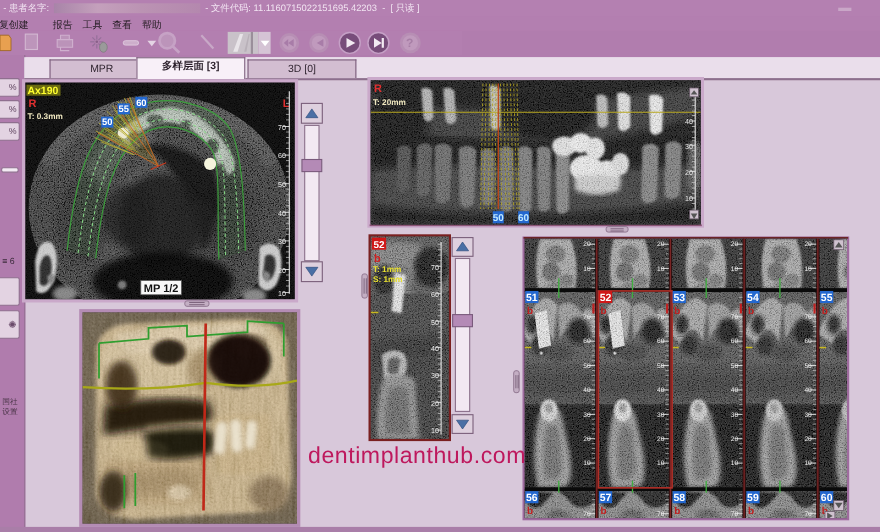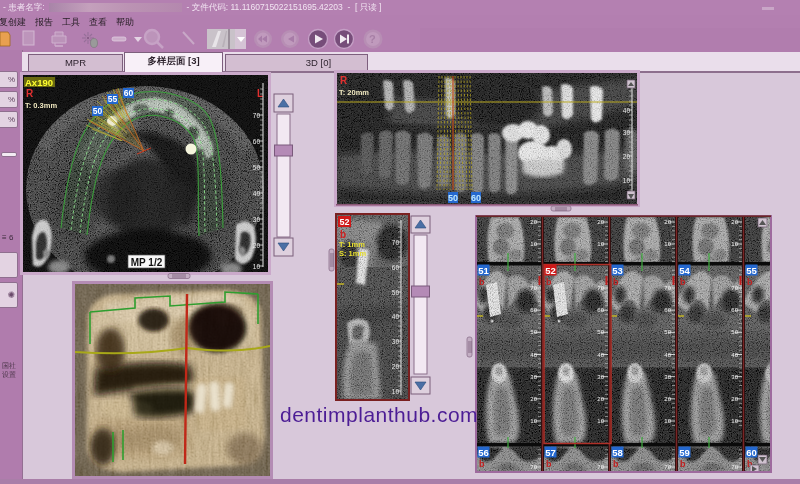--- a/index.html
+++ b/index.html
@@ -5,45 +5,45 @@
 .abs{position:absolute;}
 #chrome{left:0;top:0;width:800px;height:52px;background:#b17dae;}
 #titlebar{left:0;top:0;width:800px;height:15px;background:#b480b1;color:#f2e4f2;font-size:8.5px;line-height:15px;white-space:nowrap;}
 #menubar{left:0;top:15px;width:800px;height:13px;background:#b37fb0;color:#2a2028;font-size:9px;line-height:14px;white-space:nowrap;}
 #toolbar{left:0;top:28px;width:420px;height:22px;background:#b37fb0;}
 #tabstrip{left:22px;top:52px;width:778px;height:21px;background:#eadeeb;}
 .tab{position:absolute;top:2px;height:16px;background:#d3bed1;border:1px solid #7d5f7d;border-bottom:none;color:#2a1f2a;font-size:9.5px;text-align:center;line-height:16px;}
 .tab.active{top:0px;height:19px;background:#f8f0f8;font-weight:bold;}
 #sidebar{left:0;top:50px;width:22px;height:434px;background:#b07cad;border-right:1px solid #936f92;}
 .sbtn{position:absolute;left:-6px;width:20px;height:15px;background:#e3d3e2;border:1px solid #8f6f8f;border-radius:2px;color:#5a3f5a;font-size:8px;text-align:right;line-height:15px;padding-right:2px;}
-#watermark{left:280px;top:403px;width:220px;height:30px;color:#4c1d95;font-size:21px;letter-spacing:0.5px;}
+#watermark{left:280px;top:403px;width:220px;height:30px;color:#be185d;font-size:21px;letter-spacing:0.5px;}
 #botstrip{left:0;top:479px;width:800px;height:5px;background:#a97ea8;}
 </style></head><body>
 <div id="app">
 <div class="abs" id="chrome"></div>
 <div class="abs" id="titlebar"><span style="margin-left:3px">- 患者名字:</span><span style="display:inline-block;width:133px;height:9px;margin-left:4px;vertical-align:middle;background:linear-gradient(90deg,#a884a8,#c4a0bc 30%,#bb93b3 60%,#b488ae)"></span><span style="margin-left:5px">- 文件代码: 11.1160715022151695.42203&nbsp;&nbsp;-&nbsp;&nbsp;[ 只读 ]</span></div>
-<div class="abs" id="menubar"><span style="margin-left:-10px">修复创建</span><span style="margin-left:9px">报告</span><span style="margin-left:9px">工具</span><span style="margin-left:9px">查看</span><span style="margin-left:9px">帮助</span></div>
+<div class="abs" id="menubar"><span style="margin-left:-10px">修复创建</span><span style="margin-left:22px">报告</span><span style="margin-left:9px">工具</span><span style="margin-left:9px">查看</span><span style="margin-left:9px">帮助</span></div>
 <div class="abs" id="toolbar"></div>
 <div class="abs" style="left:762px;top:7px;width:12px;height:3px;background:#c9a6c7"></div>
 <div class="abs" id="sidebar">
 <div class="sbtn" style="top:21px">%</div>
 <div class="sbtn" style="top:41px">%</div>
 <div class="sbtn" style="top:61px">%</div>
 <div class="abs" style="left:1px;top:102px;width:14px;height:3px;background:#f3ebf3;border:1px solid #8f6f8f;border-radius:2px"></div>
 <div class="abs" style="left:2px;top:183px;width:18px;height:10px;color:#3a2a3a;font-size:8px;">≡ 6</div>
 <div class="sbtn" style="top:202px;height:24px"></div>
 <div class="sbtn" style="top:232px;height:24px;color:#6a4a6a;font-size:9px;line-height:24px">✺</div>
 <div class="abs" style="left:2px;top:312px;width:16px;height:7px;color:#4a3548;font-size:7px;line-height:7px;overflow:hidden">国社</div>
 <div class="abs" style="left:2px;top:321px;width:16px;height:7px;color:#4a3548;font-size:7px;line-height:7px;overflow:hidden">设置</div>
 </div>
 <div class="abs" id="tabstrip">
 <div style="position:absolute;left:0;top:19px;width:778px;height:1.5px;background:#8d6f8d"></div>
-<div class="tab" style="left:6px;width:93px;">MPR</div>
+<div class="tab" style="left:23px;width:93px;">MPR</div>
 <div class="tab active" style="left:102px;width:97px;">多样层面 [3]</div>
-<div class="tab" style="left:203px;width:97px;padding-left:44px;">3D [0]</div>
+<div class="tab" style="left:203px;width:97px;">3D [0]</div>
 </div>
 
 <svg class="abs" style="left:0;top:0" width="800" height="484">
 <defs>
 <filter id="grain" x="-10%" y="-10%" width="120%" height="120%">
 <feTurbulence type="fractalNoise" baseFrequency="0.9" numOctaves="2" seed="7" stitchTiles="stitch"></feTurbulence>
 <feColorMatrix type="matrix" values="0.33 0.33 0.33 0 0 0.33 0.33 0.33 0 0 0.33 0.33 0.33 0 0 0 0 0 0 1"></feColorMatrix>
 <feComponentTransfer>
             <feFuncR type="linear" slope="2.4" intercept="-0.95"></feFuncR>
             <feFuncG type="linear" slope="2.4" intercept="-0.95"></feFuncG>

